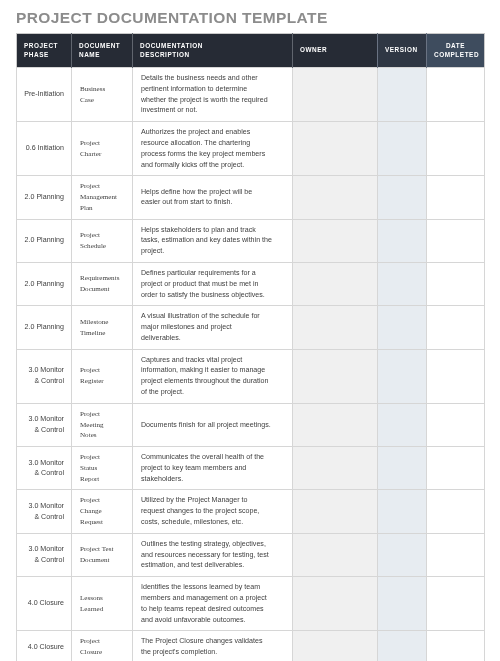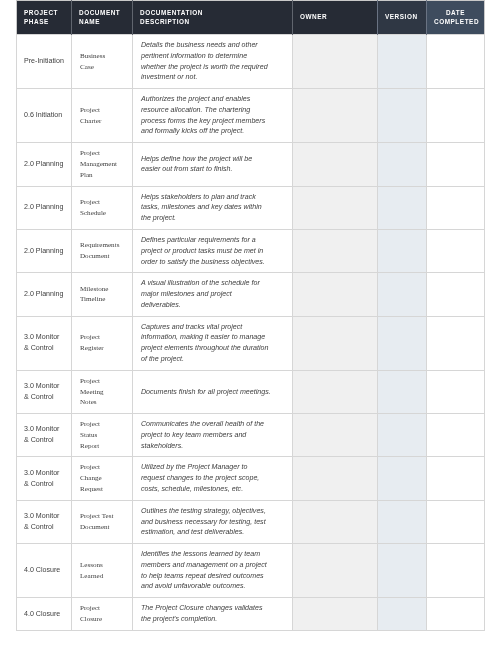--- a/index.html
+++ b/index.html
@@ -84,48 +84,48 @@
     border-top: 1px solid #d6d6d6;
     font-size: 7.1px;
     color: #404040;
     vertical-align: middle;
     line-height: 1.52;
     padding: 5px 7px;
     background: #ffffff;
   }
 
   tbody td.cell-phase {
-    text-align: left;
+    text-align: right;
     white-space: pre-line;
   }
   tbody td.cell-name {
     white-space: pre-line;
     padding-left: 8px;
     font-family: Liberation Serif, serif;
   }
   tbody td.cell-desc {
     padding-left: 8px;
     padding-right: 19px;
-    font-style: italic;
   }
   tbody td.cell-owner {
     background: #f0f0f0;
   }
   tbody td.cell-version {
     background: #e7ecf1;
   }
   tbody td.cell-date {
     background: #ffffff;
   }
 </style>
 </head>
 <body>
 
 <div class="page">
 
+  <div class="page-title">PROJECT DOCUMENTATION TEMPLATE</div>
 
   <table class="doc-table">
     <colgroup>
       <col class="c-phase">
       <col class="c-name">
       <col class="c-desc">
       <col class="c-owner">
       <col class="c-version">
       <col class="c-date">
     </colgroup>
@@ -160,29 +160,29 @@
           <td class="cell-phase">2.0 Planning</td>
           <td class="cell-name">Project<br>Management<br>Plan</td>
           <td class="cell-desc">Helps define how the project will be easier out from start to finish.</td>
           <td class="cell-owner"></td>
           <td class="cell-version"></td>
           <td class="cell-date"></td>
         </tr>
         <tr>
           <td class="cell-phase">2.0 Planning</td>
           <td class="cell-name">Project<br>Schedule</td>
-          <td class="cell-desc">Helps stakeholders to plan and track tasks, milestones and key dates within the project.</td>
+          <td class="cell-desc">Helps stakeholders to plan and track tasks, estimation and key dates within the project.</td>
           <td class="cell-owner"></td>
           <td class="cell-version"></td>
           <td class="cell-date"></td>
         </tr>
         <tr>
           <td class="cell-phase">2.0 Planning</td>
           <td class="cell-name">Requirements<br>Document</td>
-          <td class="cell-desc">Defines particular requirements for a project or product tasks must be met in order to satisfy the business objectives.</td>
+          <td class="cell-desc">Defines particular requirements for a project or product that must be met in order to satisfy the business objectives.</td>
           <td class="cell-owner"></td>
           <td class="cell-version"></td>
           <td class="cell-date"></td>
         </tr>
         <tr>
           <td class="cell-phase">2.0 Planning</td>
           <td class="cell-name">Milestone<br>Timeline</td>
           <td class="cell-desc">A visual illustration of the schedule for major milestones and project deliverables.</td>
           <td class="cell-owner"></td>
           <td class="cell-version"></td>
@@ -216,21 +216,21 @@
           <td class="cell-phase">3.0 Monitor<br>&amp; Control</td>
           <td class="cell-name">Project<br>Change<br>Request</td>
           <td class="cell-desc">Utilized by the Project Manager to request changes to the project scope, costs, schedule, milestones, etc.</td>
           <td class="cell-owner"></td>
           <td class="cell-version"></td>
           <td class="cell-date"></td>
         </tr>
         <tr>
           <td class="cell-phase">3.0 Monitor<br>&amp; Control</td>
           <td class="cell-name">Project Test<br>Document</td>
-          <td class="cell-desc">Outlines the testing strategy, objectives, and business necessary for testing, test estimation, and test deliverables.</td>
+          <td class="cell-desc">Outlines the testing strategy, objectives, and resources necessary for testing, test estimation, and test deliverables.</td>
           <td class="cell-owner"></td>
           <td class="cell-version"></td>
           <td class="cell-date"></td>
         </tr>
         <tr>
           <td class="cell-phase">4.0 Closure</td>
           <td class="cell-name">Lessons<br>Learned</td>
           <td class="cell-desc">Identifies the lessons learned by team members and management on a project to help teams repeat desired outcomes and avoid unfavorable outcomes.</td>
           <td class="cell-owner"></td>
           <td class="cell-version"></td>

